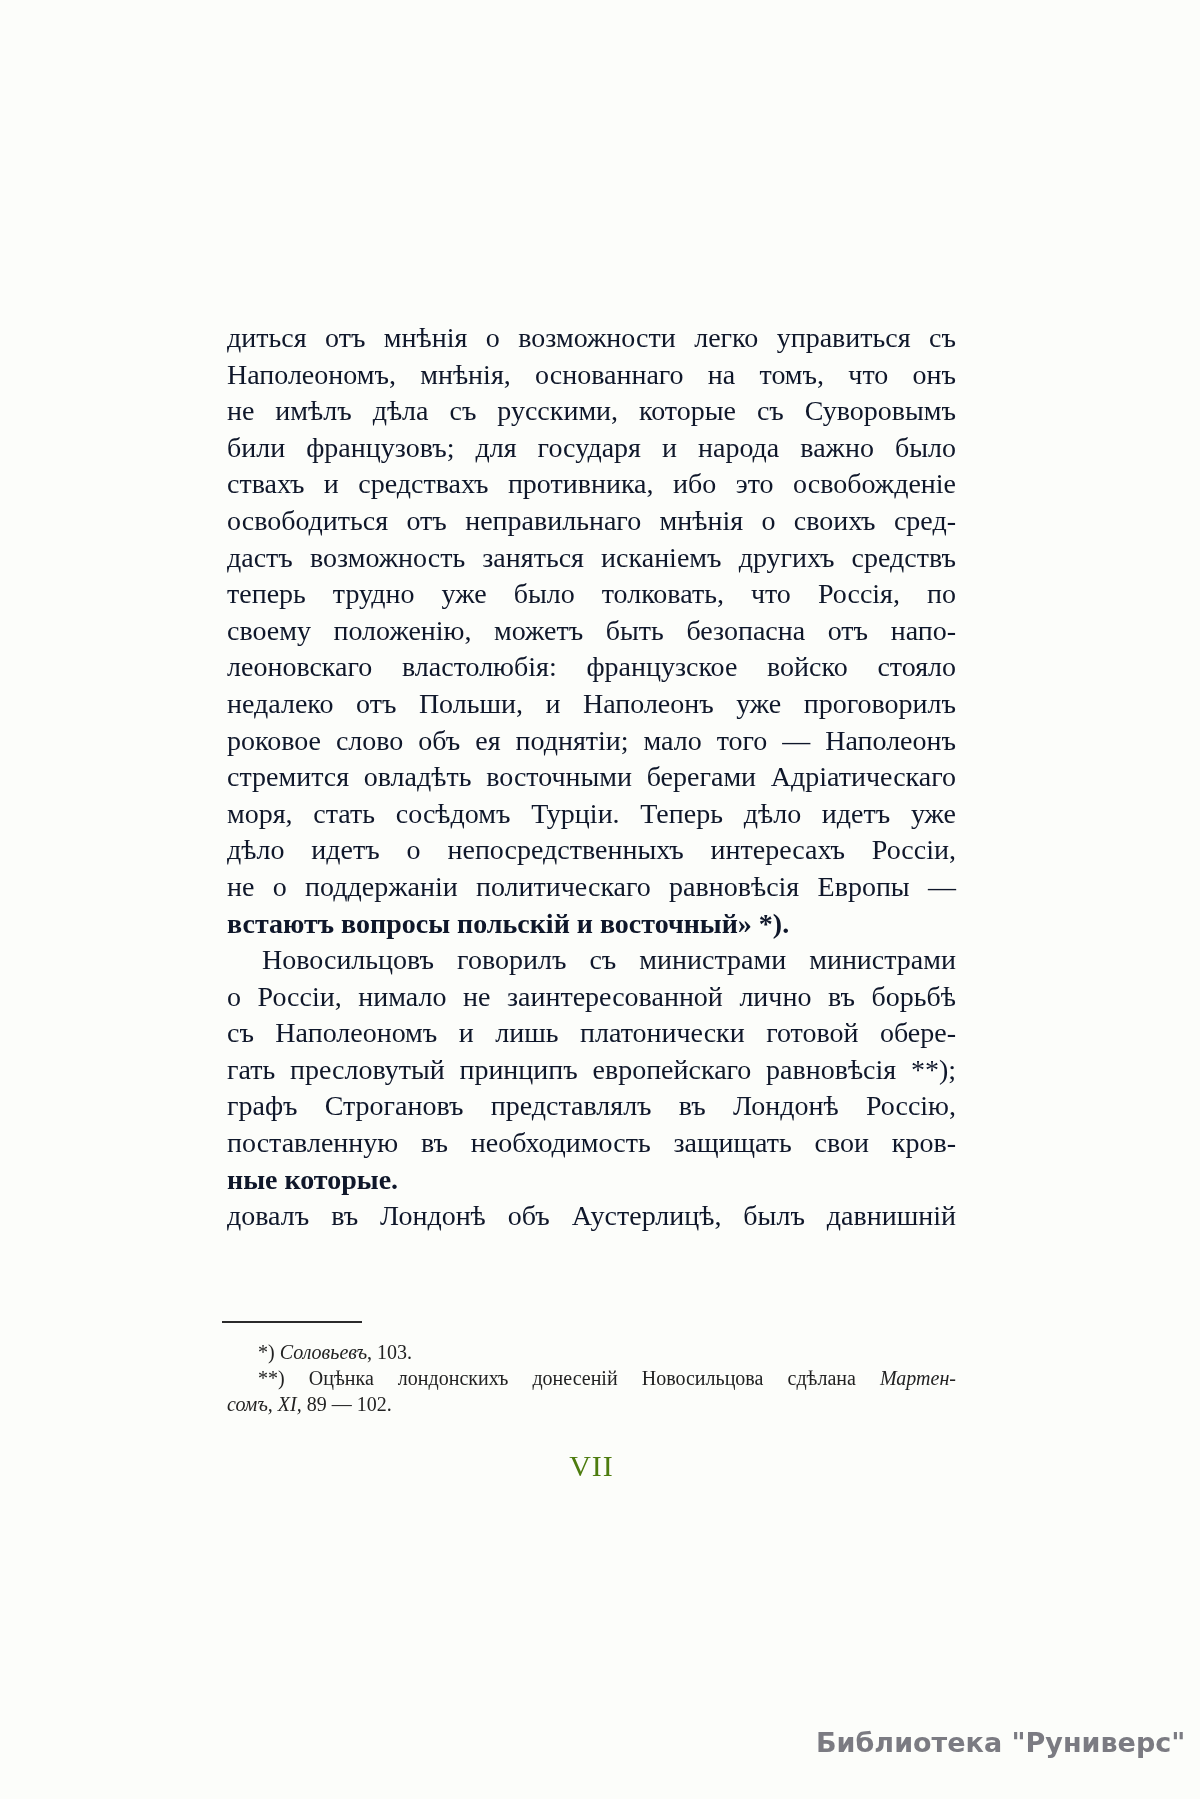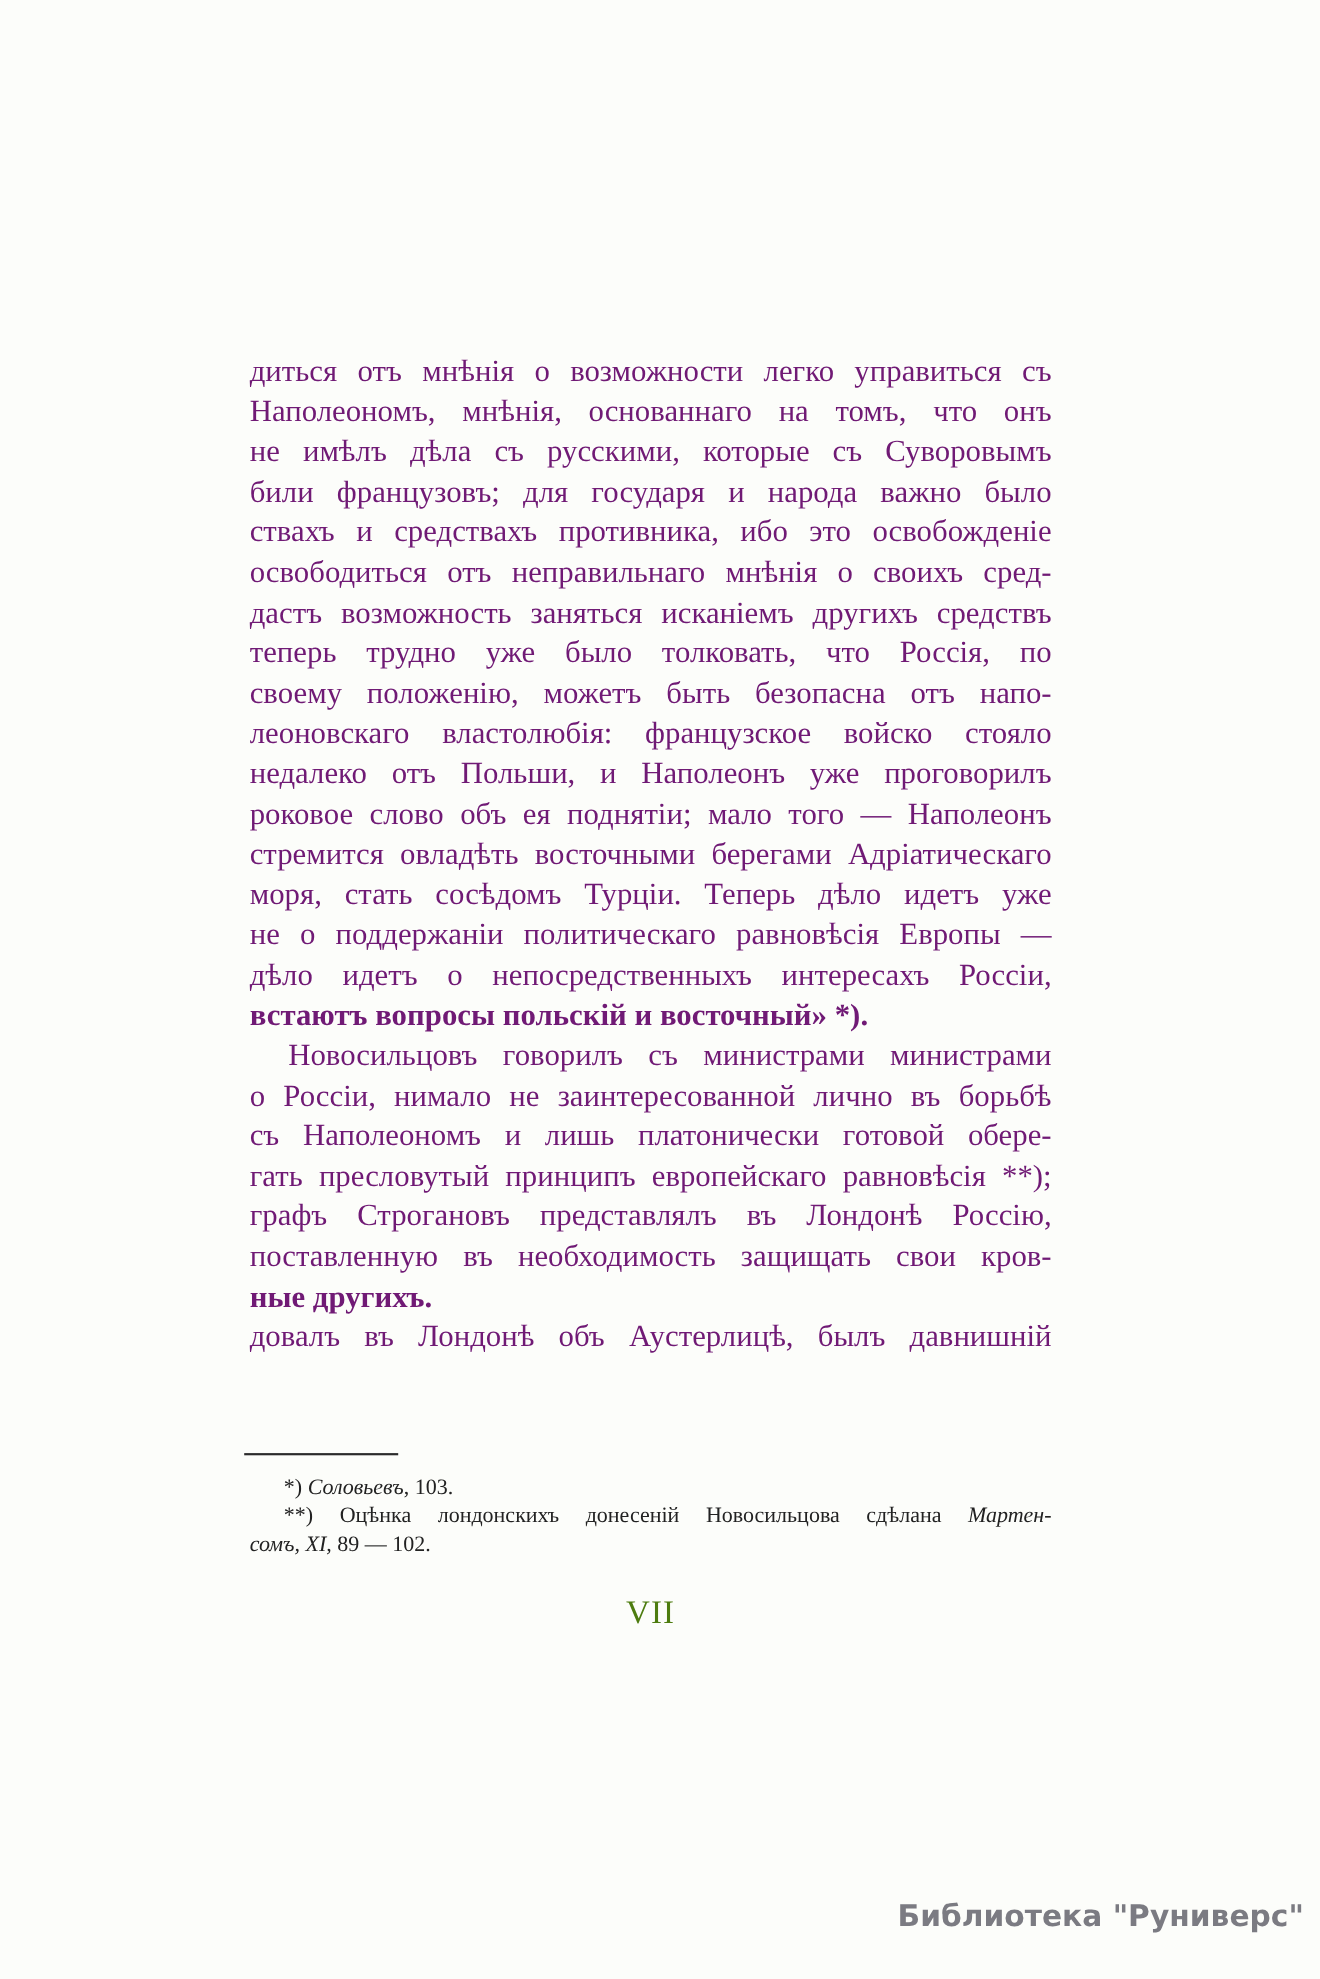--- a/index.html
+++ b/index.html
@@ -20,21 +20,21 @@
     width: 1200px;
     height: 1799px;
   }
   .main-text {
     position: absolute;
     left: 227px;
     top: 320px;
     width: 729px;
     font-size: 28px;
     line-height: 36.6px;
-    color: #701a75;
+    color: #0f172a;
   }
   .tl {
     text-align: justify;
     white-space: normal;
     height: 36.6px;
     overflow: visible;
   }
   .tl.j  { text-align-last: justify; }
   .tl.pe { text-align-last: left; font-weight: bold; }
   .tl.ind { text-indent: 35px; }
@@ -93,30 +93,30 @@
     <div class="tl j">ствахъ и средствахъ противника, ибо это освобожденіе</div>
     <div class="tl j">освободиться отъ неправильнаго мнѣнія о своихъ сред-</div>
     <div class="tl j">дастъ возможность заняться исканіемъ другихъ средствъ</div>
     <div class="tl j">теперь трудно уже было толковать, что Россія, по</div>
     <div class="tl j">своему положенію, можетъ быть безопасна отъ напо-</div>
     <div class="tl j">леоновскаго властолюбія: французское войско стояло</div>
     <div class="tl j">недалеко отъ Польши, и Наполеонъ уже проговорилъ</div>
     <div class="tl j">роковое слово объ ея поднятіи; мало того — Наполеонъ</div>
     <div class="tl j">стремится овладѣть восточными берегами Адріатическаго</div>
     <div class="tl j">моря, стать сосѣдомъ Турціи. Теперь дѣло идетъ уже</div>
+    <div class="tl j">дѣло идетъ о непосредственныхъ интересахъ Россіи,</div>
     <div class="tl j">не о поддержаніи политическаго равновѣсія Европы —</div>
-    <div class="tl j">дѣло идетъ о непосредственныхъ интересахъ Россіи,</div>
     <div class="tl pe">встаютъ вопросы польскій и восточный» *).</div>
     <div class="tl j ind">Новосильцовъ говорилъ съ министрами министрами</div>
     <div class="tl j">о Россіи, нимало не заинтересованной лично въ борьбѣ</div>
     <div class="tl j">съ Наполеономъ и лишь платонически готовой обере-</div>
     <div class="tl j">гать пресловутый принципъ европейскаго равновѣсія **);</div>
     <div class="tl j">графъ Строгановъ представлялъ въ Лондонѣ Россію,</div>
     <div class="tl j">поставленную въ необходимость защищать свои кров-</div>
-    <div class="tl pe">ные другихъ.</div>
+    <div class="tl pe">ные которые.</div>
     <div class="tl j">довалъ въ Лондонѣ объ Аустерлицѣ, былъ давнишній</div>
   </div>
 
   <div class="fn-rule"></div>
 
   <div class="footnotes">
     <div class="fn"><span class="ind1"></span><span>*) </span><i>Соловьевъ</i><span>, 103.</span></div>
     <div class="fn j"><span class="ind1"></span><span>**) </span><span>Оцѣнка лондонскихъ донесеній Новосильцова сдѣлана </span><i>Мартен-</i></div>
     <div class="fn"><i>сомъ, XI,</i><span> 89 — 102.</span></div>
   </div>

